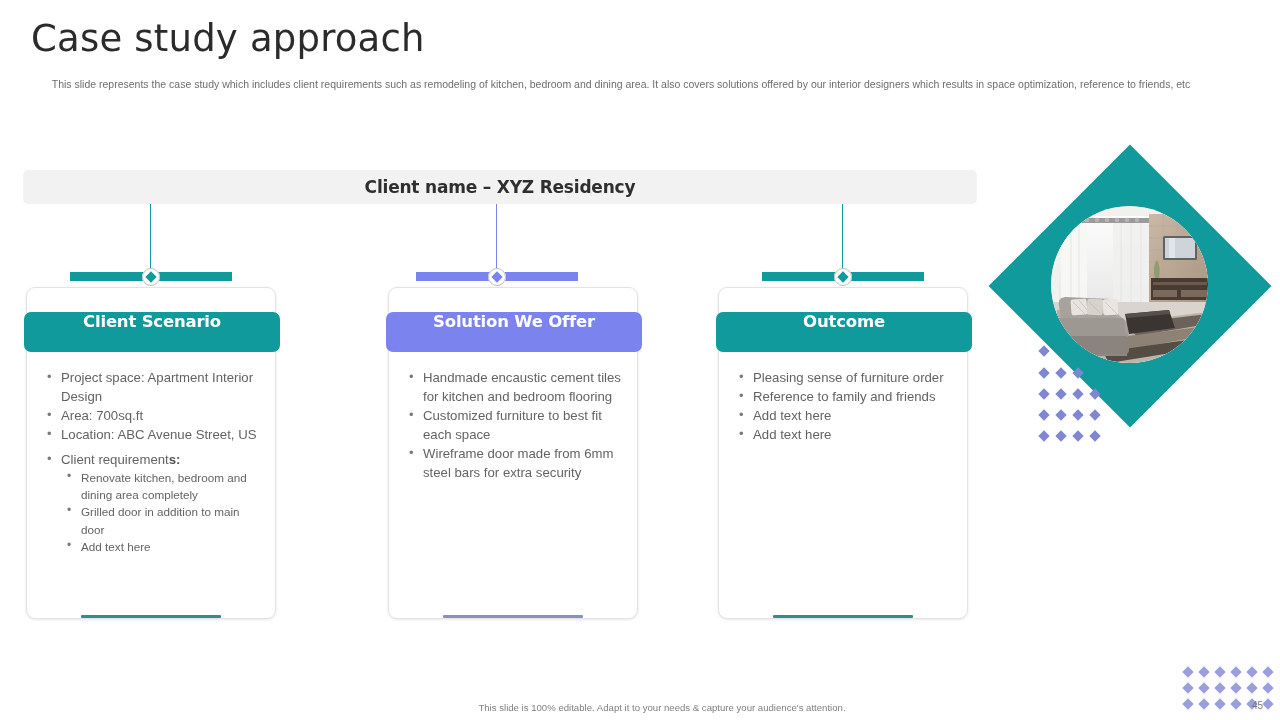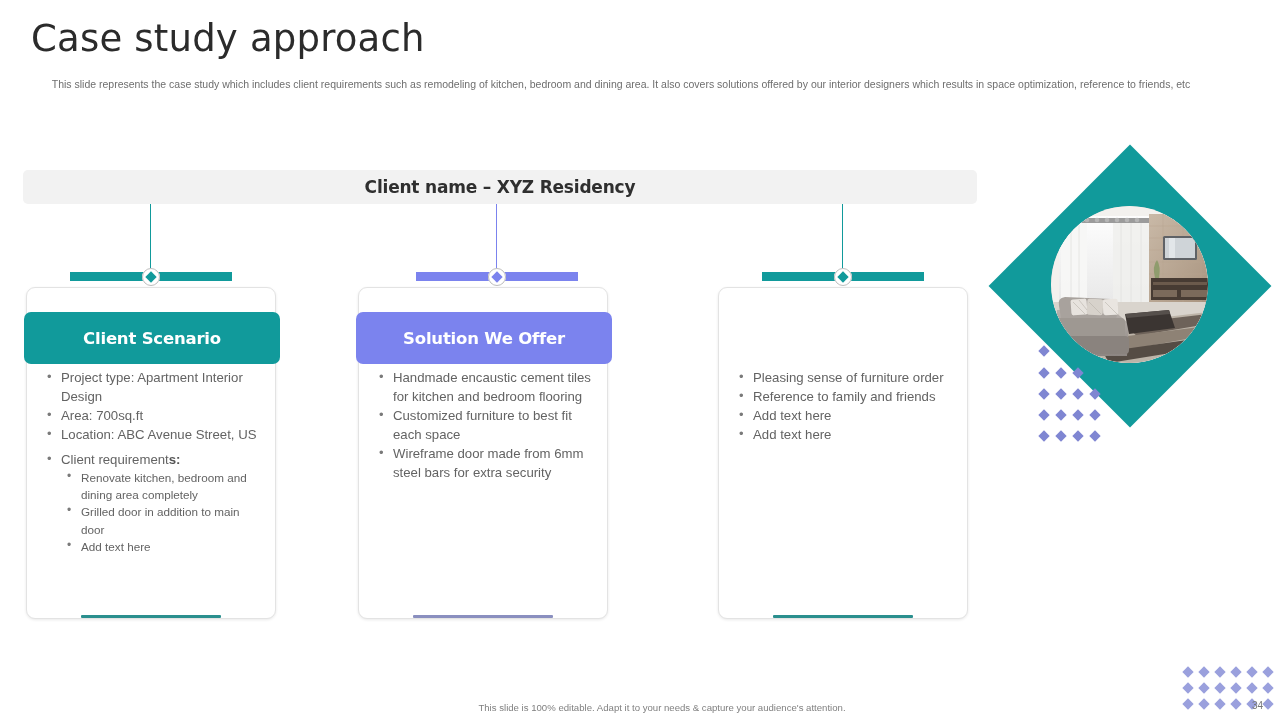--- a/index.html
+++ b/index.html
@@ -60,23 +60,23 @@
     position: absolute; top: 287px; width: 250px; height: 332px;
     background: #ffffff; border: 1px solid #e3e3e3;
     border-radius: 9px;
     box-shadow: 0 1px 3px rgba(0,0,0,0.09);
   }
   .card-accent {
     position: absolute; bottom: 0px; left: 50%; transform: translateX(-50%);
     width: 140px; height: 3.5px; border-radius: 1px;
   }
   .card-header {
-    position: absolute; left: -3px; top: 24px; width: 256px; height: 52px;
+    position: absolute; left: -3px; top: 24px; width: 256px; height: 40px;
     border-radius: 7px;
-    display: flex; align-items: center; justify-content: center;
+    display: flex; justify-content: center;
   }
   .card-header-label {
     color: #ffffff; font-size: 16.5px; font-weight: bold;
     font-family: "DejaVu Sans", sans-serif; letter-spacing: -0.2px;
   }
   .card-body {
     position: absolute; left: 14px; right: 12px; top: 80px;
   }
   ul.bullets { list-style: none; }
   ul.bullets > li {
@@ -171,51 +171,54 @@
         <span class="dia" style="background:#119A9B;"></span>
       </span>
   </div>
 
   <div class="card" style="left:26px;">
     <div class="card-header" style="background:#119A9B;">
       <span class="card-header-label">Client Scenario</span>
     </div>
     <div class="card-body">
       <ul class="bullets">
-        <li><span>Project type: Apartment Interior  Design</span></li>
+        <li><span>Project space: Apartment Interior  Design</span></li>
         <li><span>Area: 700sq.ft</span></li>
         <li><span>Location: ABC Avenue Street, US</span></li>
         <li style="margin-top:6px;">
           <span>Client requirement<span class="bold-s">s:</span></span>
           <ul class="sub-bullets">
             <li><span>Renovate kitchen, bedroom and dining area completely</span></li>
             <li><span>Grilled door in addition to main door</span></li>
             <li><span>Add text here</span></li>
           </ul>
         </li>
       </ul>
     </div>
     <div class="card-accent" style="background:#2a8f8e;"></div>
   </div>
 
-  <div class="card" style="left:358px;">
+  <div class="card" style="left:388px;">
     <div class="card-header" style="background:#7B83EE;">
       <span class="card-header-label">Solution We Offer</span>
     </div>
     <div class="card-body">
       <ul class="bullets">
         <li><span>Handmade encaustic cement tiles for kitchen and bedroom flooring</span></li>
         <li><span>Customized furniture  to best fit each space</span></li>
         <li><span>Wireframe door made from 6mm steel bars for extra  security</span></li>
       </ul>
     </div>
     <div class="card-accent" style="background:#8a8fbf;"></div>
   </div>
 
   <div class="card" style="left:718px;">
+    <div class="card-header" style="background:#119A9B;">
+      <span class="card-header-label">Outcome</span>
+    </div>
     <div class="card-body">
       <ul class="bullets">
         <li><span>Pleasing sense of furniture  order</span></li>
         <li><span>Reference to family and friends</span></li>
         <li><span>Add text here</span></li>
         <li><span>Add text here</span></li>
       </ul>
     </div>
     <div class="card-accent" style="background:#2a8f8e;"></div>
   </div>
@@ -363,15 +366,15 @@
 
     <span class="dot" style="left:0px;  top:32px; background:#9aa0dd;"></span>
     <span class="dot" style="left:16px; top:32px; background:#9aa0dd;"></span>
     <span class="dot" style="left:32px; top:32px; background:#9aa0dd;"></span>
     <span class="dot" style="left:48px; top:32px; background:#9aa0dd;"></span>
     <span class="dot" style="left:64px; top:32px; background:#9aa0dd;"></span>
     <span class="dot" style="left:80px; top:32px; background:#9aa0dd;"></span>
   </div>
 
   <div class="footer-note">This slide is 100% editable. Adapt it to your needs &amp; capture your audience's attention.</div>
-  <div class="page-number">34</div>
+  <div class="page-number">45</div>
 
 </div>
 
 </body></html>

